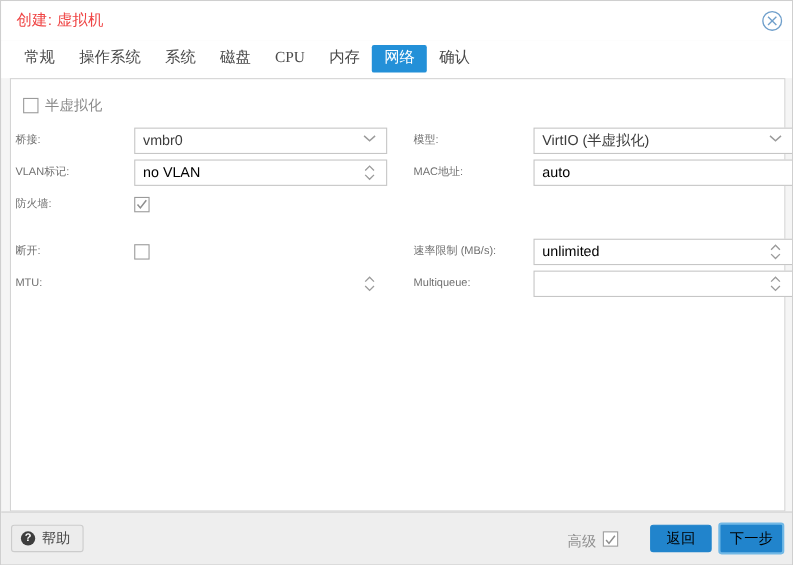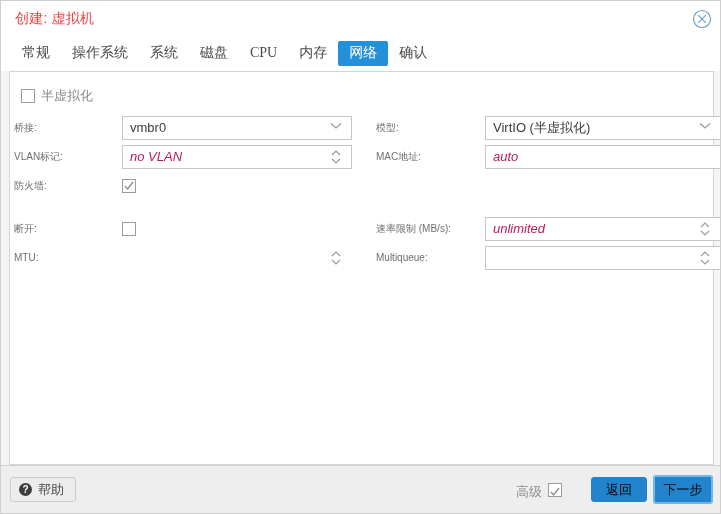--- a/index.html
+++ b/index.html
@@ -107,22 +107,21 @@
     background: #ffffff;
     font-size: 13px;
     line-height: 22px;
     color: #3b3b3b;
     padding: 0 22px 0 7px;
     white-space: nowrap;
     overflow: hidden;
     cursor: text;
   }
   .input.placeholder {
-    color: #be185d;
-    font-style: italic;
+    color: #000000;
   }
   .input.select {
     cursor: pointer;
   }
 
   .caret {
     position: absolute;
     right: 6px;
     top: 0;
     height: 24px;

